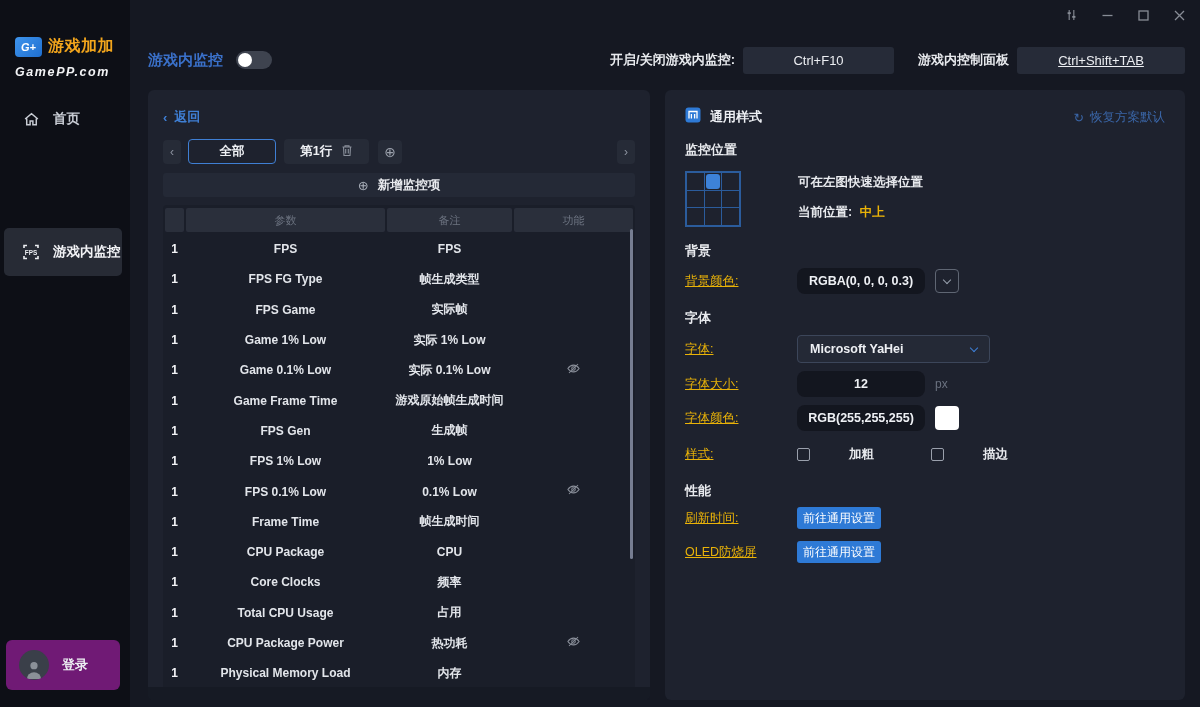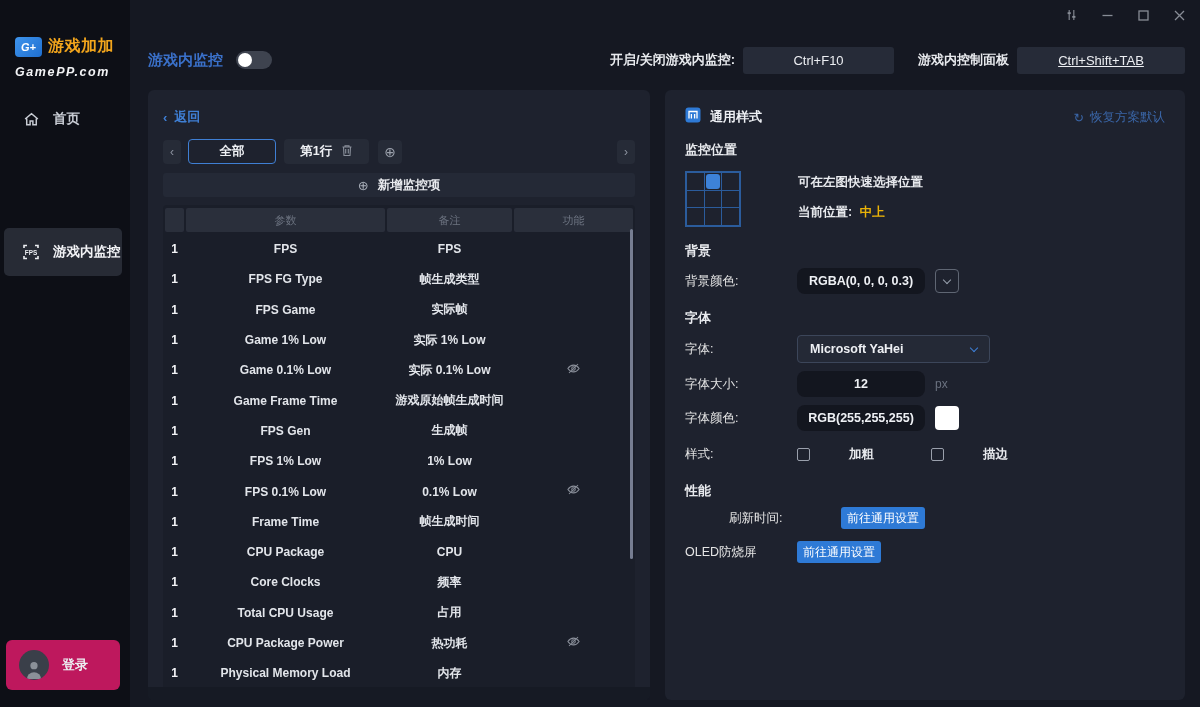--- a/index.html
+++ b/index.html
@@ -14,21 +14,21 @@
   .logo-badge { width:27px; height:20px; border-radius:4px; background:linear-gradient(135deg,#3e94ec,#1f6fd0);
     color:#fff; font-weight:bold; font-style:italic; font-size:11px; display:flex; align-items:center; justify-content:center; }
   .logo-brand { margin-left:6px; font-size:16px; font-weight:bold; color:#f2a51c; letter-spacing:.5px; }
   .logo-domain { margin-top:8px; font-size:12.5px; font-weight:bold; color:#f2f3f5; letter-spacing:1.6px;font-style:italic; }
   .side-item { position:absolute; left:4px; width:118px; height:48px; border-radius:5px;
     display:flex; align-items:center; padding-left:18px; color:#c7cbd3; font-size:13.5px; font-weight:bold; cursor:pointer; }
   .side-item .s-icon { width:18px; height:18px; margin-right:13px; display:flex; align-items:center; justify-content:center; }
   .side-item.active { background:#272b35; color:#f2f3f6; }
   .side-item.dim { color:#9aa0ab; }
   .login-box { position:absolute; left:6px; bottom:17px; width:114px; height:50px; border-radius:6px;
-    background:#be185d; display:flex; align-items:center; padding-left:13px; cursor:pointer; }
+    background:#701a75; display:flex; align-items:center; padding-left:13px; cursor:pointer; }
   .avatar { width:30px; height:30px; border-radius:50%; background:#3a3f49; display:flex; align-items:flex-end; justify-content:center; overflow:hidden; }
   .login-label { margin-left:13px; color:#eceef2; font-size:13px; font-weight:bold; }
 
   
   .main { position:relative; flex:1; background:#151822; }
   .titlebar { position:absolute; top:0; right:0; height:30px; display:flex; align-items:center; gap:23px; padding-right:14px; }
   .tb-icon { width:13px; height:13px; display:flex; align-items:center; justify-content:center; cursor:pointer; }
 
   .header { display:flex; align-items:center; height:60px; margin-top:30px; padding:0 15px 0 18px; }
   .page-title { color:#3a70c9; font-size:15px; font-weight:bold; }
@@ -87,21 +87,21 @@
   .pos-grid { width:56px; height:56px; border:2px solid #2b5c9c; background:#2b5c9c; display:grid;
     grid-template-columns:repeat(3,1fr); grid-template-rows:repeat(3,1fr); gap:1px; }
   .pos-cell { background:#1e222e; position:relative; cursor:pointer; }
   .pos-cell.active::after { content:""; position:absolute; inset:1px; background:#3d82d8; border-radius:3px; }
   .pos-texts { margin-left:57px; margin-top:3px; }
   .pos-hint { color:#e8eaee; font-size:12.5px; font-weight:bold; }
   .pos-current { margin-top:13px; color:#e8eaee; font-size:12.5px; font-weight:bold; }
   .pos-current .val { color:#eab308; margin-left:4px;margin-top:40px; }
 
   .field-row { display:flex; align-items:center; margin-top:8px; min-height:26px; }
-  .f-label { width:112px; color:#e5e5e5; font-size:12.5px; }
+  .f-label { width:112px; color:#eab308; font-size:12.5px;text-decoration:underline; }
   .dark-input { width:128px; height:26px; background:#13161f; border-radius:8px; color:#eef0f4;
     font-size:12.5px; font-weight:bold; display:flex; align-items:center; justify-content:center; }
   .drop-box { width:24px; height:24px; border:1px solid #5f6673; border-radius:4px; margin-left:10px;
     display:flex; align-items:center; justify-content:center; cursor:pointer; }
   .chev-down { width:6px; height:6px; border-right:1.5px solid #98a0ad; border-bottom:1.5px solid #98a0ad;
     transform:rotate(45deg); margin-top:-3px; }
   .select { width:193px; height:28px; background:#242936; border:1px solid #3c465a; border-radius:4px;
     display:flex; align-items:center; padding:0 12px; cursor:pointer; }
   .select .sel-val { color:#eef0f4; font-size:12.5px; font-weight:bold; flex:1; }
   .select .chev-down { border-color:#3e7fd6; }
@@ -419,21 +419,21 @@
           <span class="f-label">样式:</span>
           <div class="checkbox-group">
             <span class="cbox"></span>
             <span class="cb-label">加粗</span>
             <span class="cbox cb2"></span>
             <span class="cb-label">描边</span>
           </div>
         </div>
 
         <div class="section-title">性能</div>
-        <div class="field-row" style="margin-top:5px;margin-left:44px;">
+        <div class="field-row" style="margin-top:5px;">
           <span class="f-label">刷新时间:</span>
           <button class="go-btn">前往通用设置</button>
         </div>
         <div class="field-row">
           <span class="f-label">OLED防烧屏</span>
           <button class="go-btn">前往通用设置</button>
         </div>
       </section>
 
     </div>

